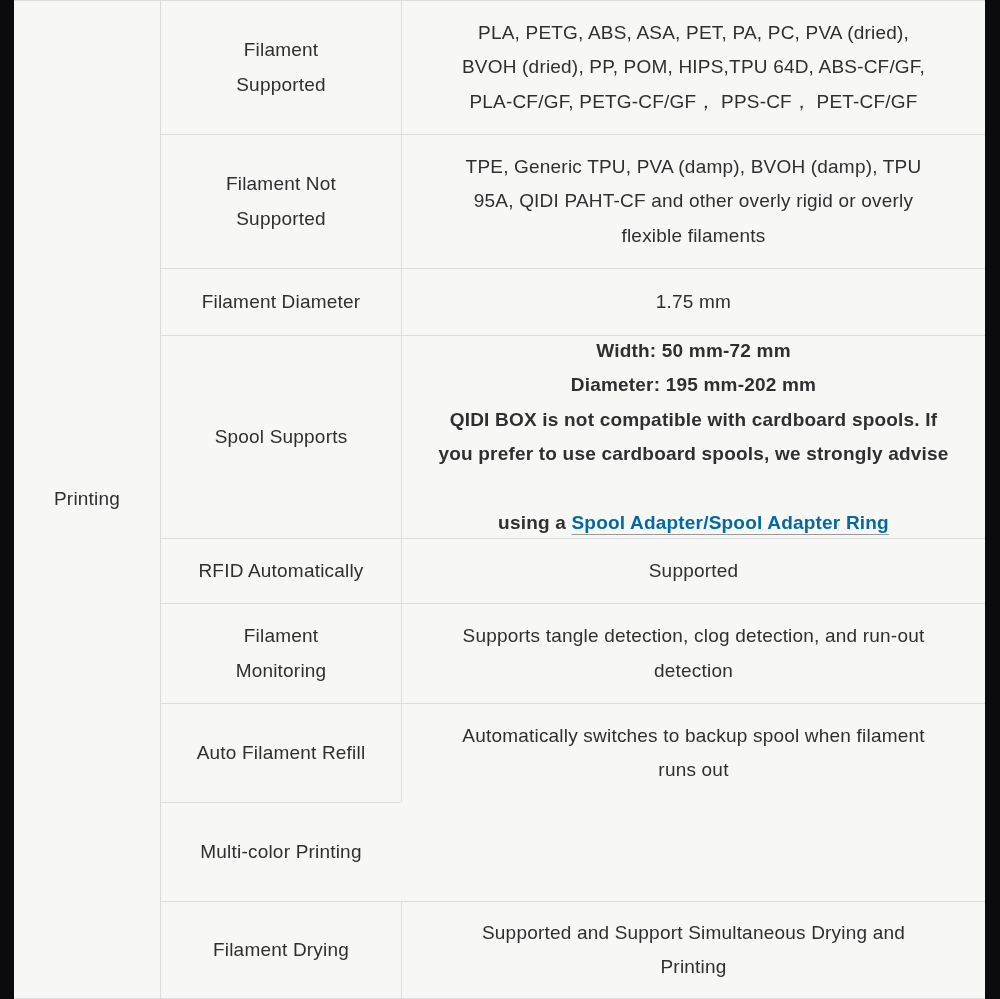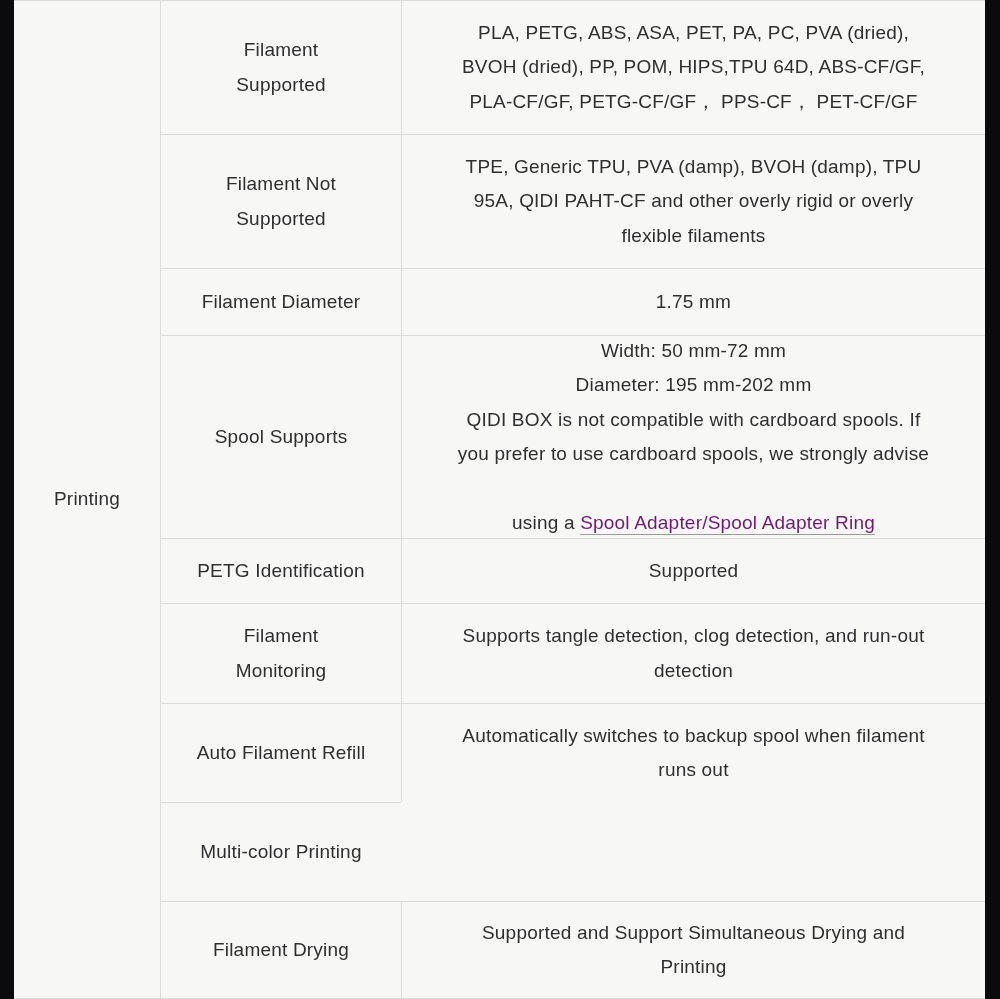--- a/index.html
+++ b/index.html
@@ -51,23 +51,23 @@
     padding: 0 12px;
     text-align: center;
   }
   .value-cell {
     grid-column: 3;
     border-left: 1px solid #dcdcdc;
     padding: 0 32px;
   }
   .label-cell.bordered, .value-cell.bordered { border-top: 1px solid #dcdcdc; }
 
-  .value-line { white-space: pre-line; }
+  .value-line { white-space: pre-line; font-weight: bold; }
   a.spool-link {
-    color: #701a75;
+    color: #0369a1;
     text-decoration: underline;
     text-decoration-color: #9a9a9a;
     text-decoration-thickness: 1px;
     text-underline-offset: 5px;
   }
 </style>
 </head>
 <body>
 
 <div class="stage">
@@ -97,21 +97,21 @@
     <div class="cell value-cell bordered">
       <div class="value-line">Width: 50 mm-72 mm
 Diameter: 195 mm-202 mm
 QIDI BOX is not compatible with cardboard spools. If
 you prefer to use cardboard spools, we strongly advise</div>
       <div class="value-line">
         <span>using a </span><a href="#" class="spool-link">Spool Adapter/Spool Adapter Ring</a>
       </div>
     </div>
 
-    <div class="cell label-cell bordered">PETG Identification</div>
+    <div class="cell label-cell bordered">RFID Automatically</div>
     <div class="cell value-cell bordered">Supported</div>
 
     <div class="cell label-cell bordered">Filament
 Monitoring</div>
     <div class="cell value-cell bordered">Supports tangle detection, clog detection, and run-out
 detection</div>
 
     <div class="cell label-cell bordered">Auto Filament Refill</div>
     <div class="cell value-cell bordered">Automatically switches to backup spool when filament
 runs out</div>

